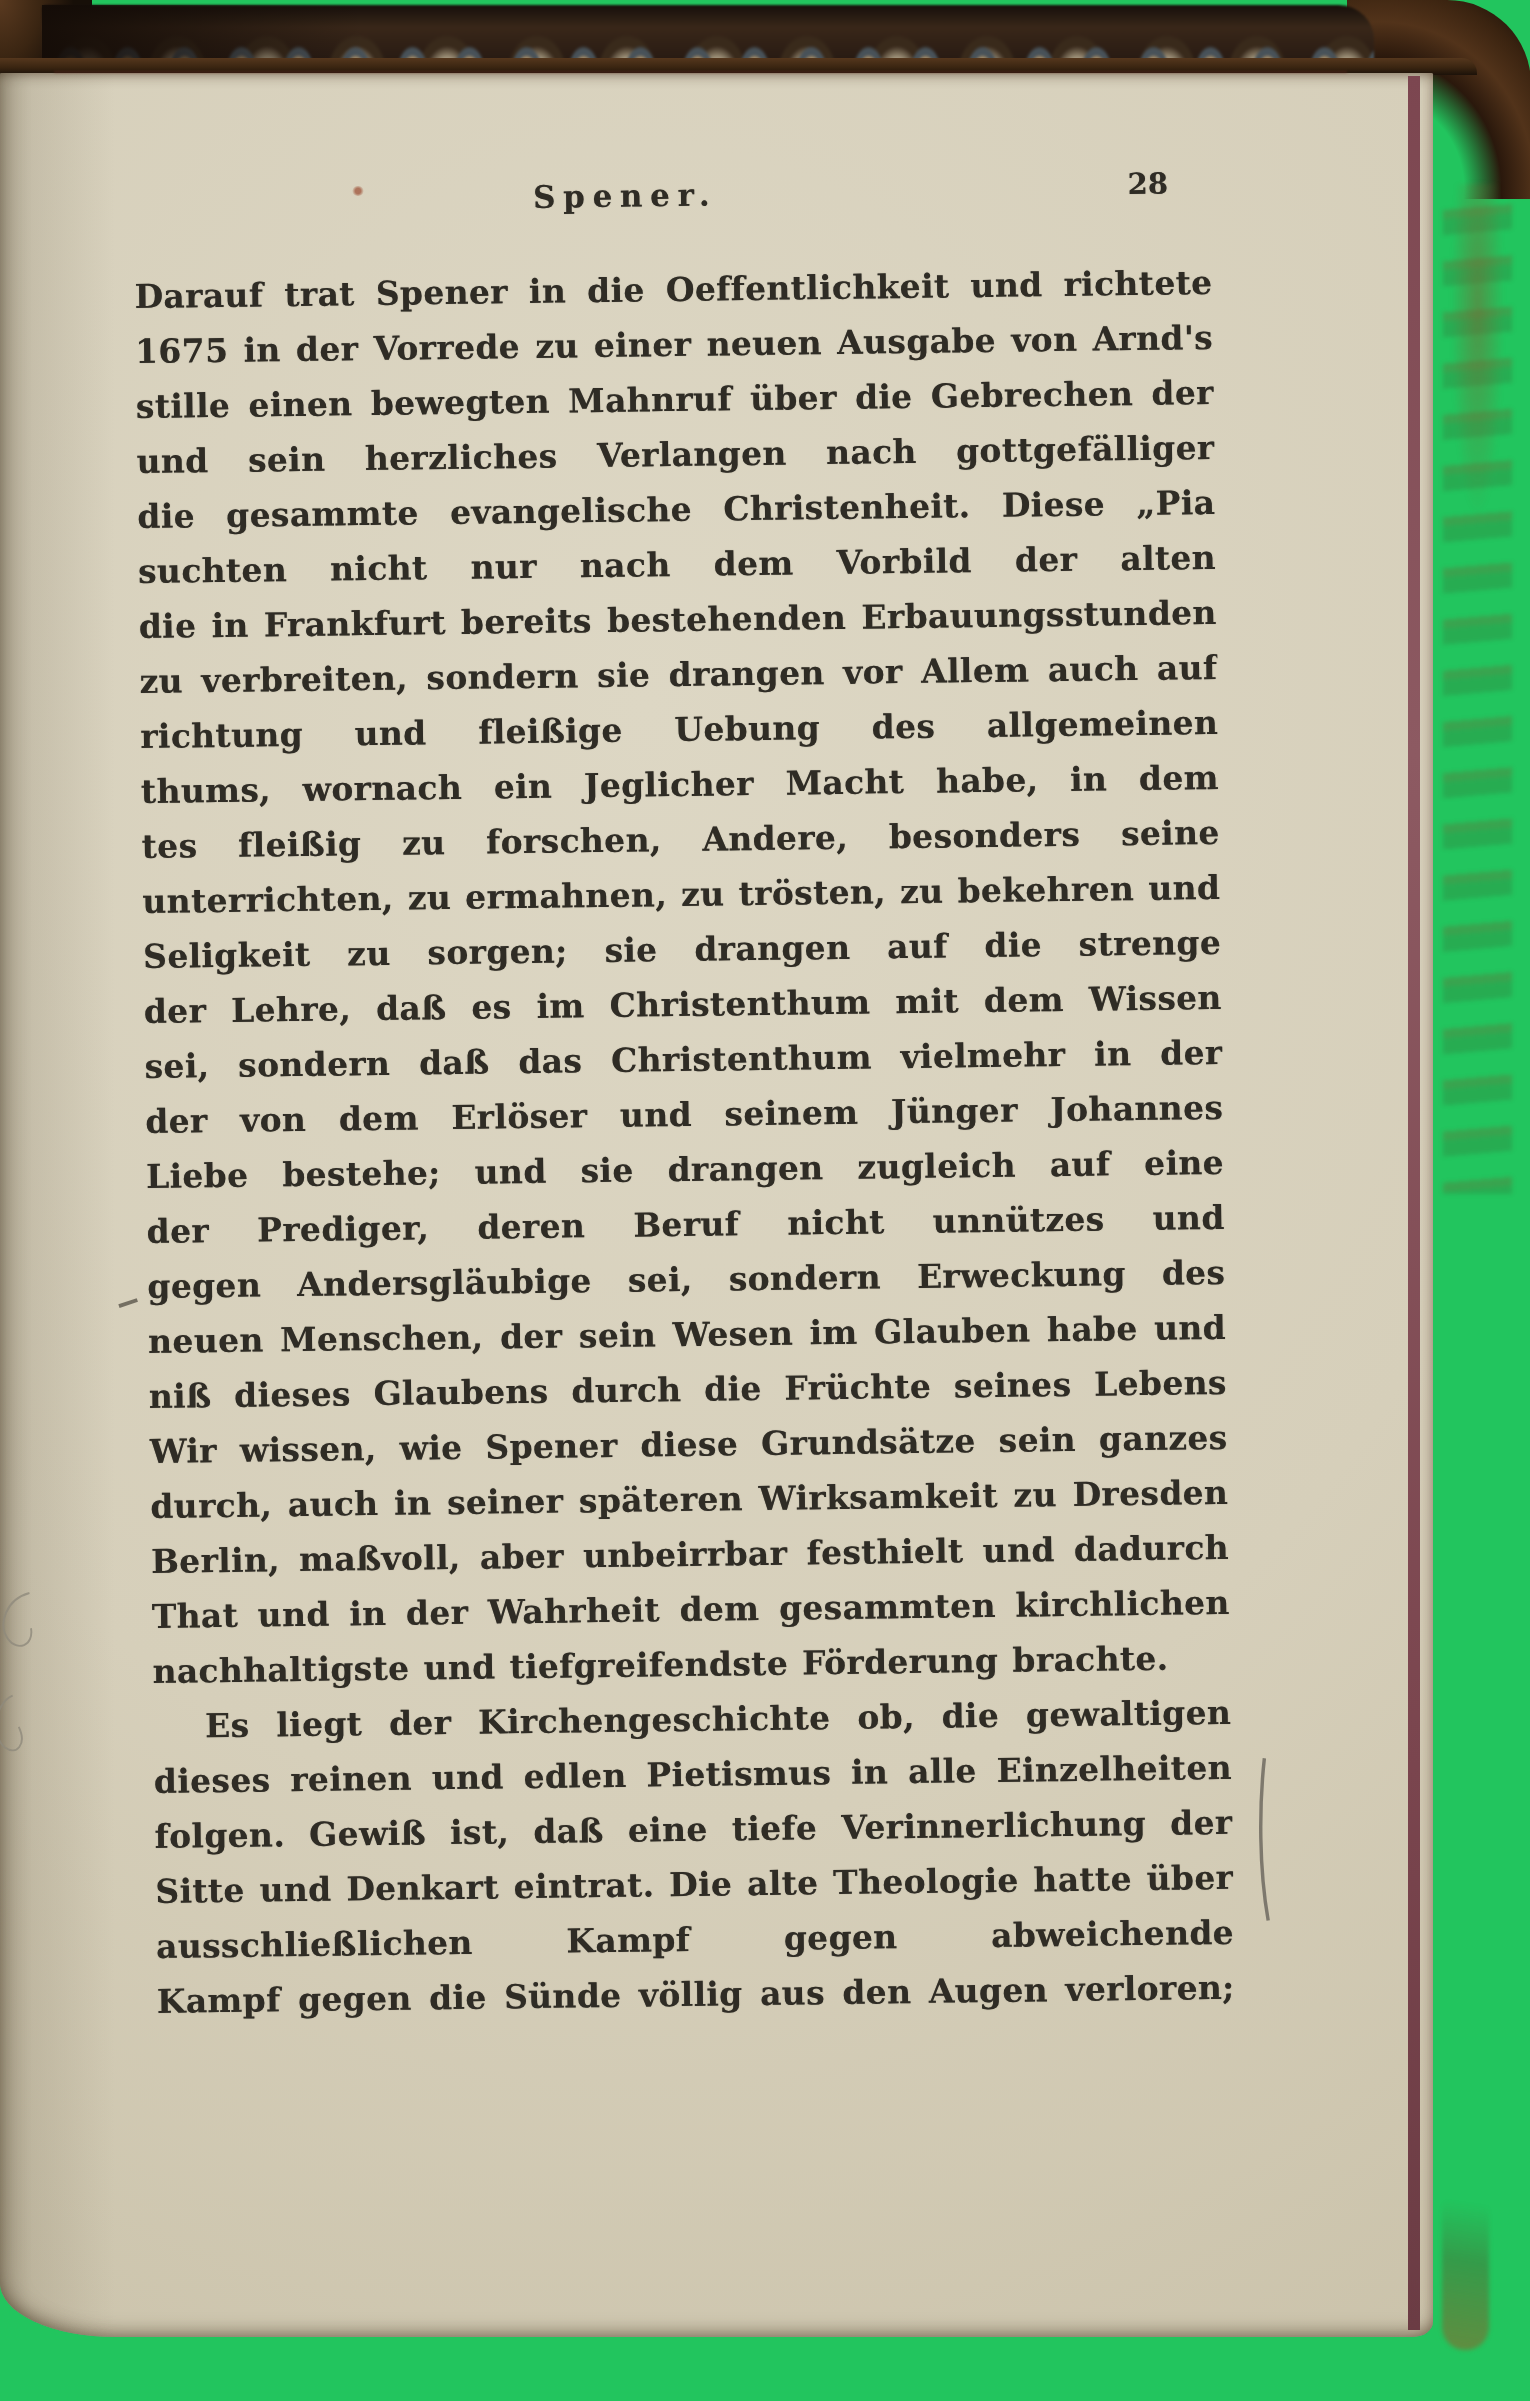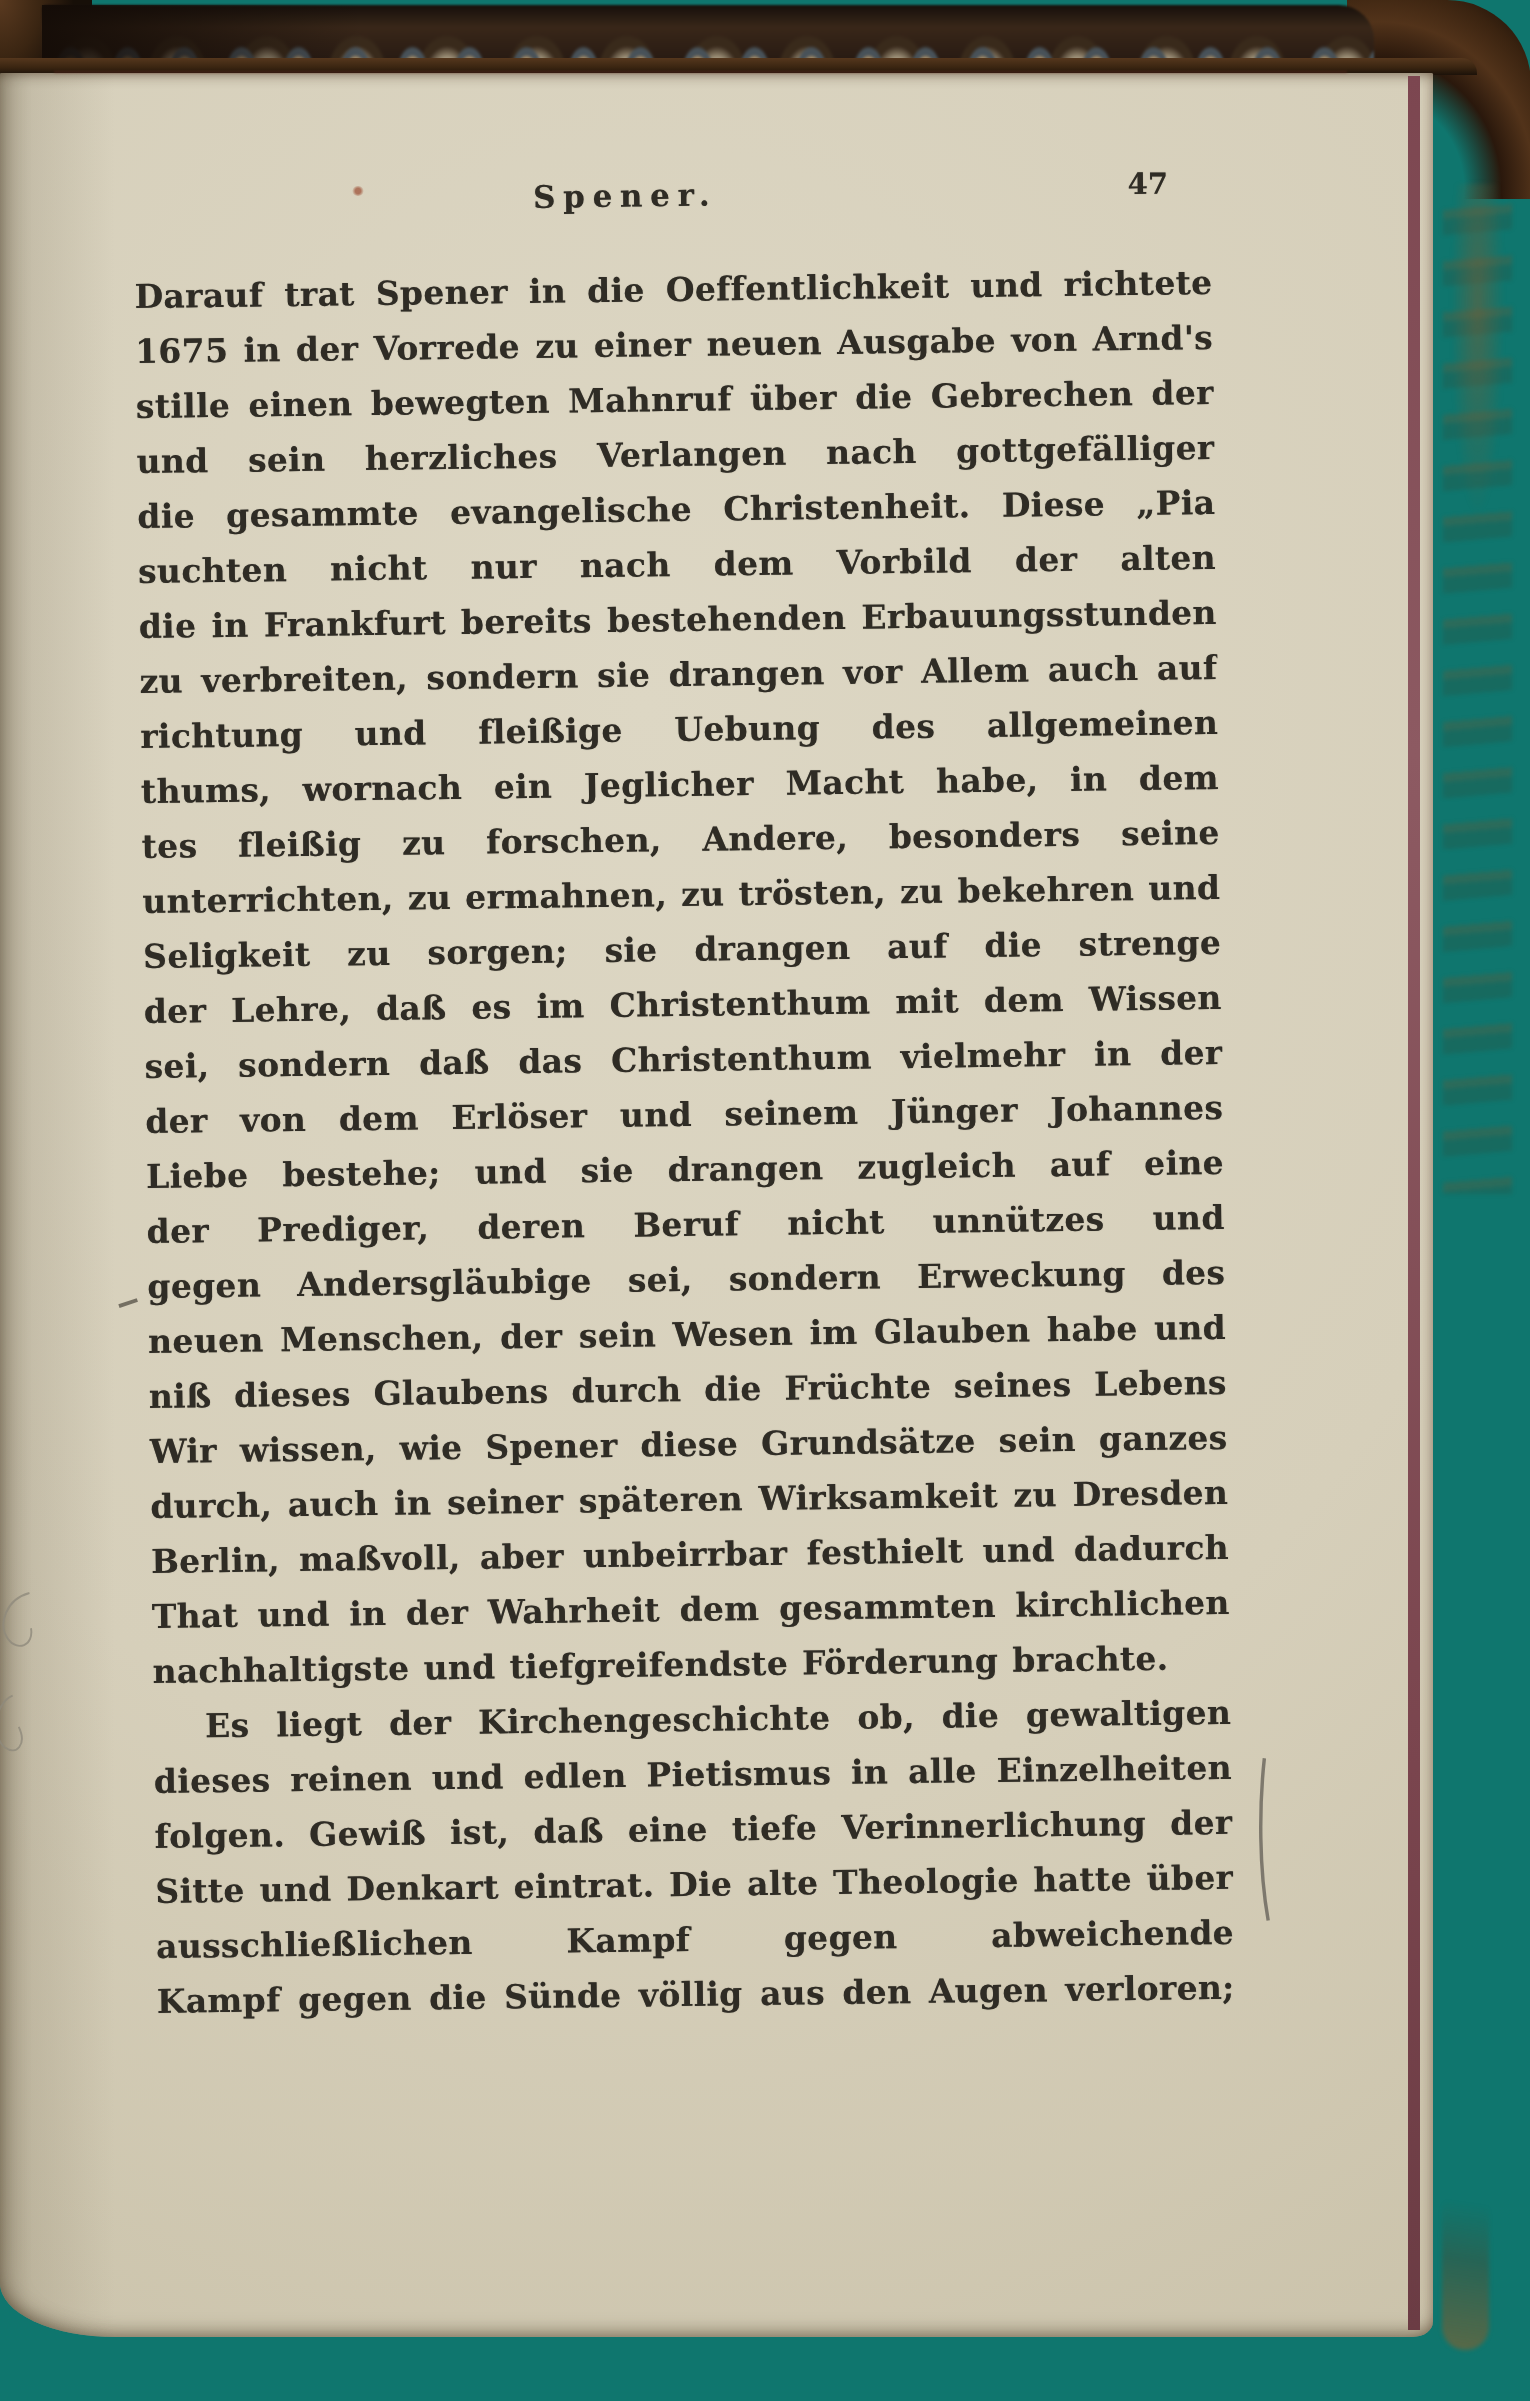--- a/index.html
+++ b/index.html
@@ -1,18 +1,18 @@
 <!DOCTYPE html>
 <html style="font-size:12.2px"><head>
 <meta charset="utf-8">
 <style>
   html,body{margin:0;padding:0;background:#000;}
   .canvas{
     position:relative; width:1531px; height:2401px; overflow:hidden;
-    background:#0f766e;
+    background:#22c55e;
     font-family:"DejaVu Serif","Liberation Serif",serif;
   }
   
   .corner-tr{
     position:absolute; left:1347px; top:0; width:184px; height:199px;
     background:radial-gradient(120% 120% at 18% 95%, rgba(0,0,0,0) 38%, #2a180c 55%, #52331a 70%, #3a2310 85%, #170f08 100%);
     border-top-right-radius:84px;
   }
   .corner-tl{
     position:absolute; left:0; top:0; width:92px; height:130px;
@@ -128,21 +128,21 @@
 
   <div class="page">
     <div class="gutter-shadow"></div>
     <div class="top-edge-line"></div>
     <div class="fore-edge-line"></div>
     <div class="fox-spot"></div>
 
     <div class="text-block">
       <div class="header">
         <span class="title">Spener.</span>
-        <span class="pagenum">47</span>
+        <span class="pagenum">28</span>
       </div>
       <div class="lines">
         <p class="l">Darauf trat Spener in die Oeffentlichkeit und richtete im Jahr</p>
         <p class="l">1675 in der Vorrede zu einer neuen Ausgabe von Arnd's Po=</p>
         <p class="l">stille einen bewegten Mahnruf über die Gebrechen der Kirche</p>
         <p class="l">und sein herzliches Verlangen nach gottgefälliger Besserung an</p>
         <p class="l">die gesammte evangelische Christenheit.  Diese „Pia Desideria“</p>
         <p class="l">suchten nicht nur nach dem Vorbild der alten apostolischen Kirche</p>
         <p class="l">die in Frankfurt bereits bestehenden Erbauungsstunden allgemein</p>
         <p class="l">zu verbreiten, sondern sie drangen vor Allem auch auf die Auf=</p>

